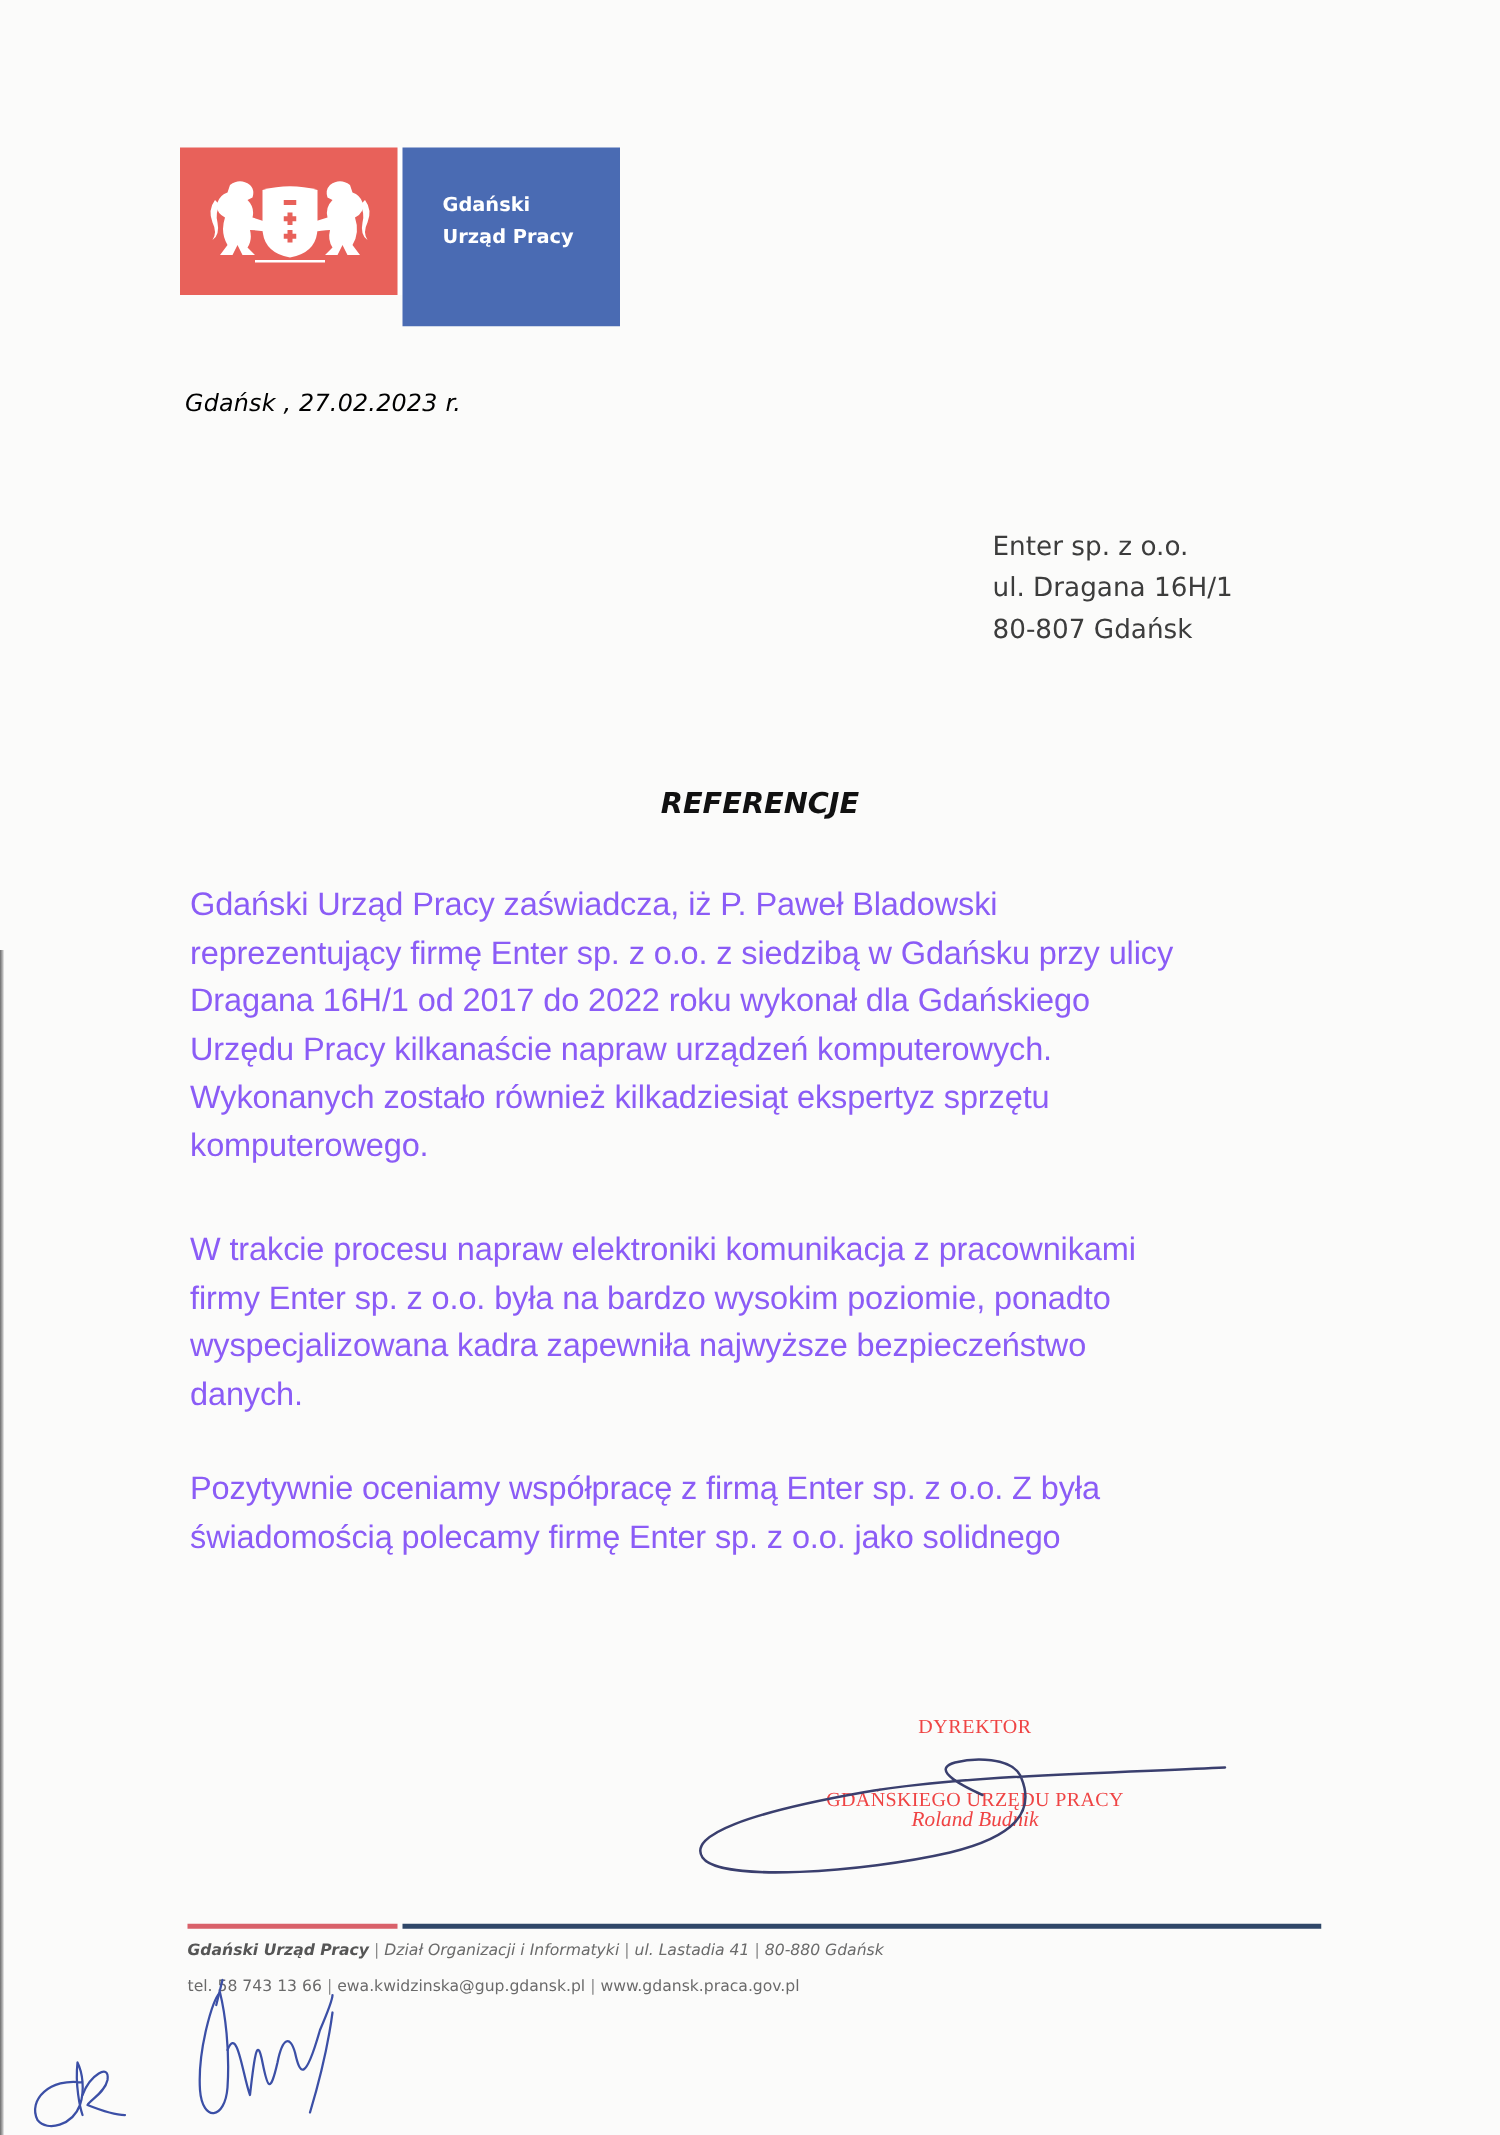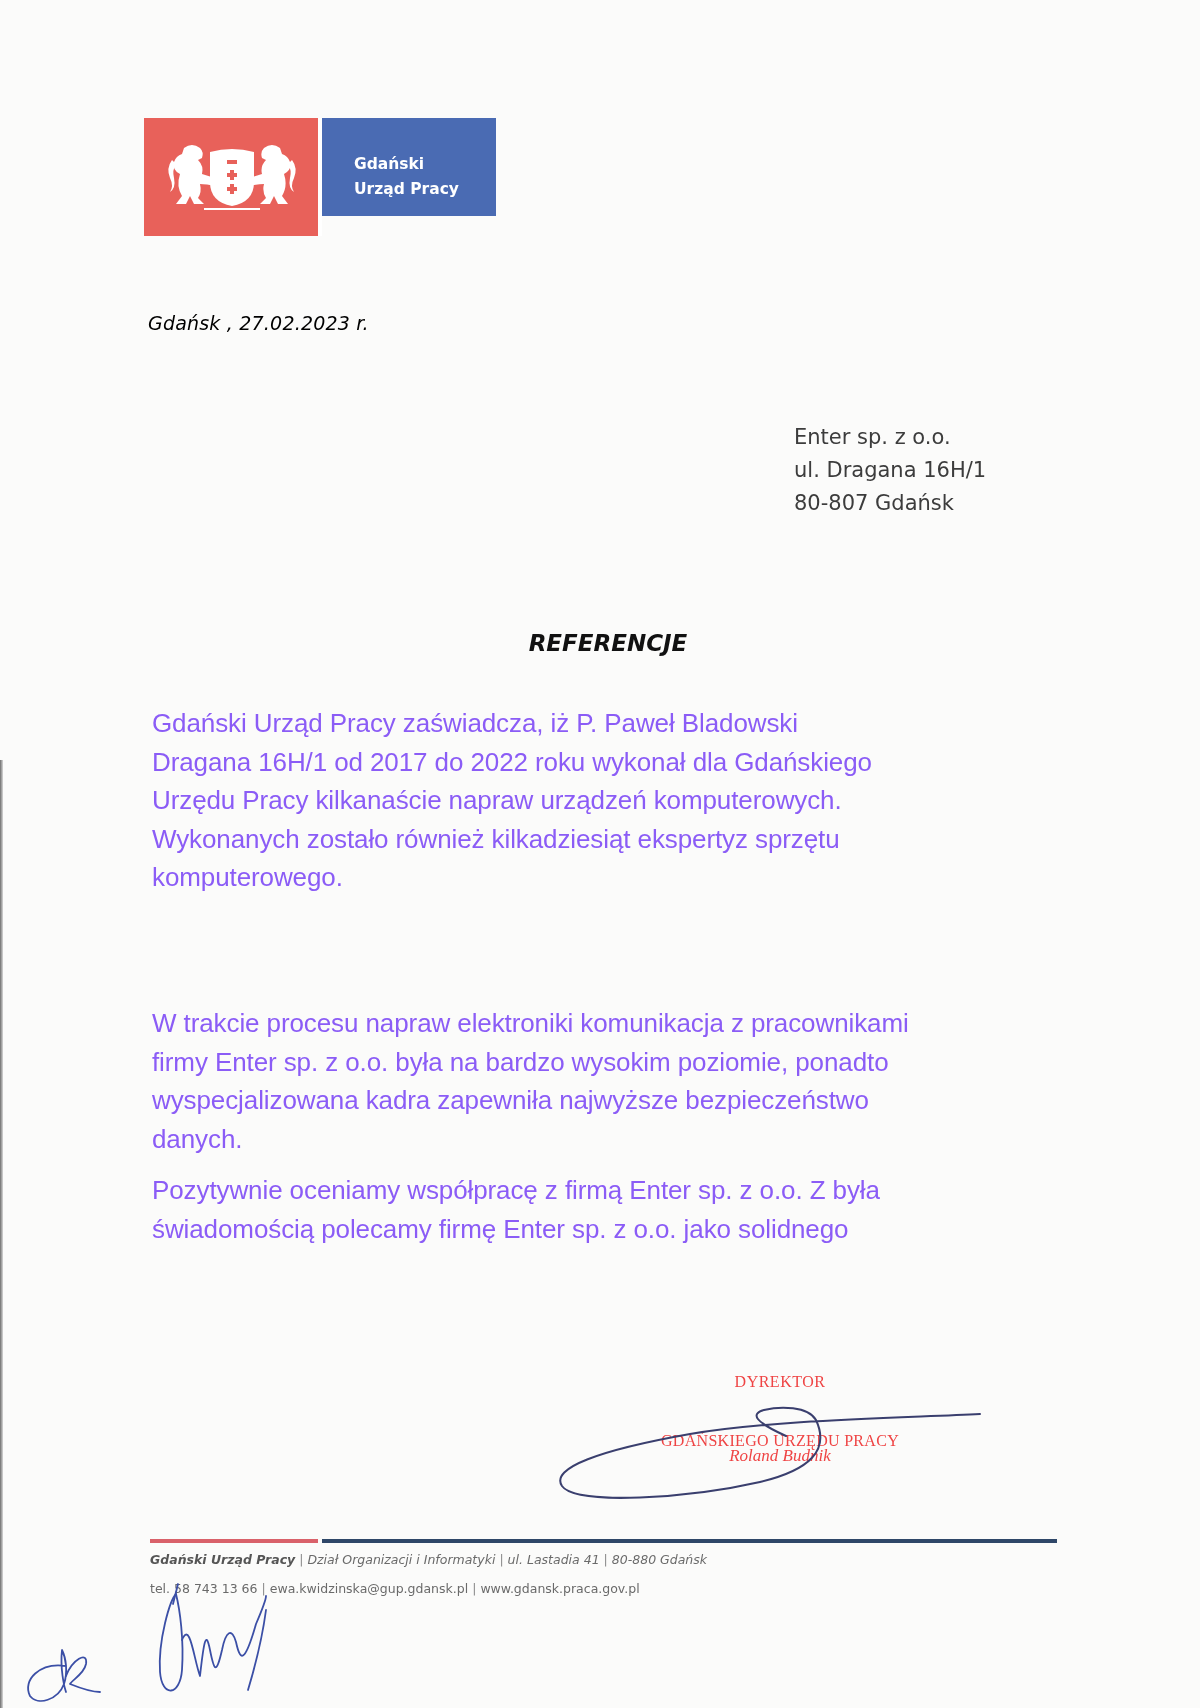--- a/index.html
+++ b/index.html
@@ -36,21 +36,21 @@
     }
     .logo-red {
       width: 174px;
       height: 118px;
       background: #e8615a;
       position: relative;
     }
     .logo-gap { width: 4px; background: #ffffff; }
     .logo-blue {
       width: 174px;
-      height: 98px;
+      height: 143px;
       background: #4a6bb3;
       position: relative;
     }
     .logo-text {
       position: absolute;
       left: 32px;
       top: 34px;
       color: #ffffff;
       font-family: "DejaVu Sans", sans-serif;
       font-weight: bold;
@@ -105,21 +105,21 @@
       left: 152px;
       width: 920px;
       font-family: "Liberation Sans", sans-serif;
       font-size: 26px;
       line-height: 38.5px;
       color: #8b5cf6;
       letter-spacing: -0.1px;
     }
     .body-text div { white-space: nowrap; }
     .p1 { top: 704px; }
-    .p2 { top: 980px; margin-top: 24px; }
+    .p2 { top: 980px; }
     .p3 { top: 1171px; }
 
     
     .stamp {
       left: 600px;
       width: 400px;
       text-align: center;
       font-family: "Liberation Serif", "DejaVu Serif", serif;
       color: #ef4444;
     }
@@ -237,20 +237,21 @@
 <div class="abs address">
   <div>Enter sp. z o.o.</div>
   <div>ul. Dragana 16H/1</div>
   <div>80-807 Gdańsk</div>
 </div>
 
 <div class="abs heading">REFERENCJE</div>
 
 <div class="abs body-text p1">
   <div>Gdański Urząd Pracy zaświadcza, iż P. Paweł Bladowski</div>
+  <div>reprezentujący firmę Enter sp. z o.o. z siedzibą w Gdańsku przy ulicy</div>
   <div>Dragana 16H/1 od 2017 do 2022 roku wykonał dla Gdańskiego</div>
   <div>Urzędu Pracy kilkanaście napraw urządzeń komputerowych.</div>
   <div>Wykonanych zostało również kilkadziesiąt ekspertyz sprzętu</div>
   <div>komputerowego.</div>
 </div>
 
 <div class="abs body-text p2">
   <div>W trakcie procesu napraw elektroniki komunikacja z pracownikami</div>
   <div>firmy Enter sp. z o.o. była na bardzo wysokim poziomie, ponadto</div>
   <div>wyspecjalizowana kadra zapewniła najwyższe bezpieczeństwo</div>

